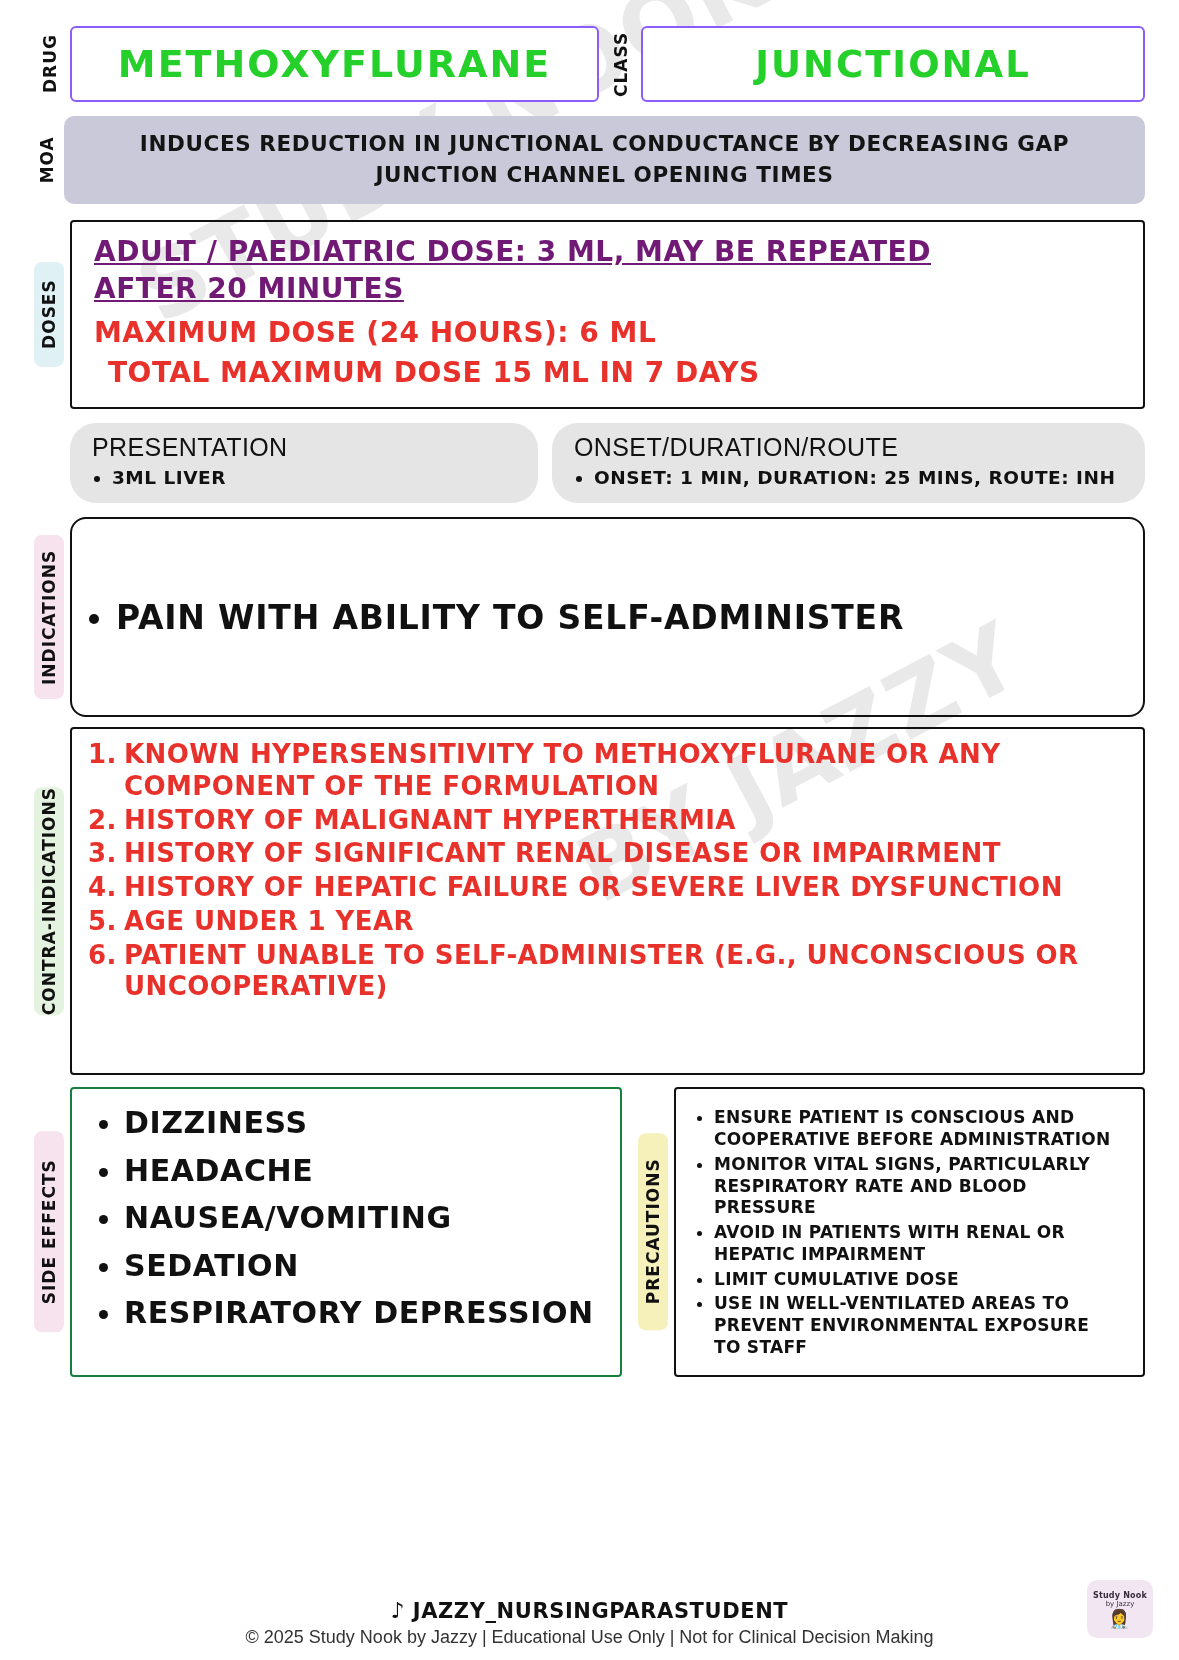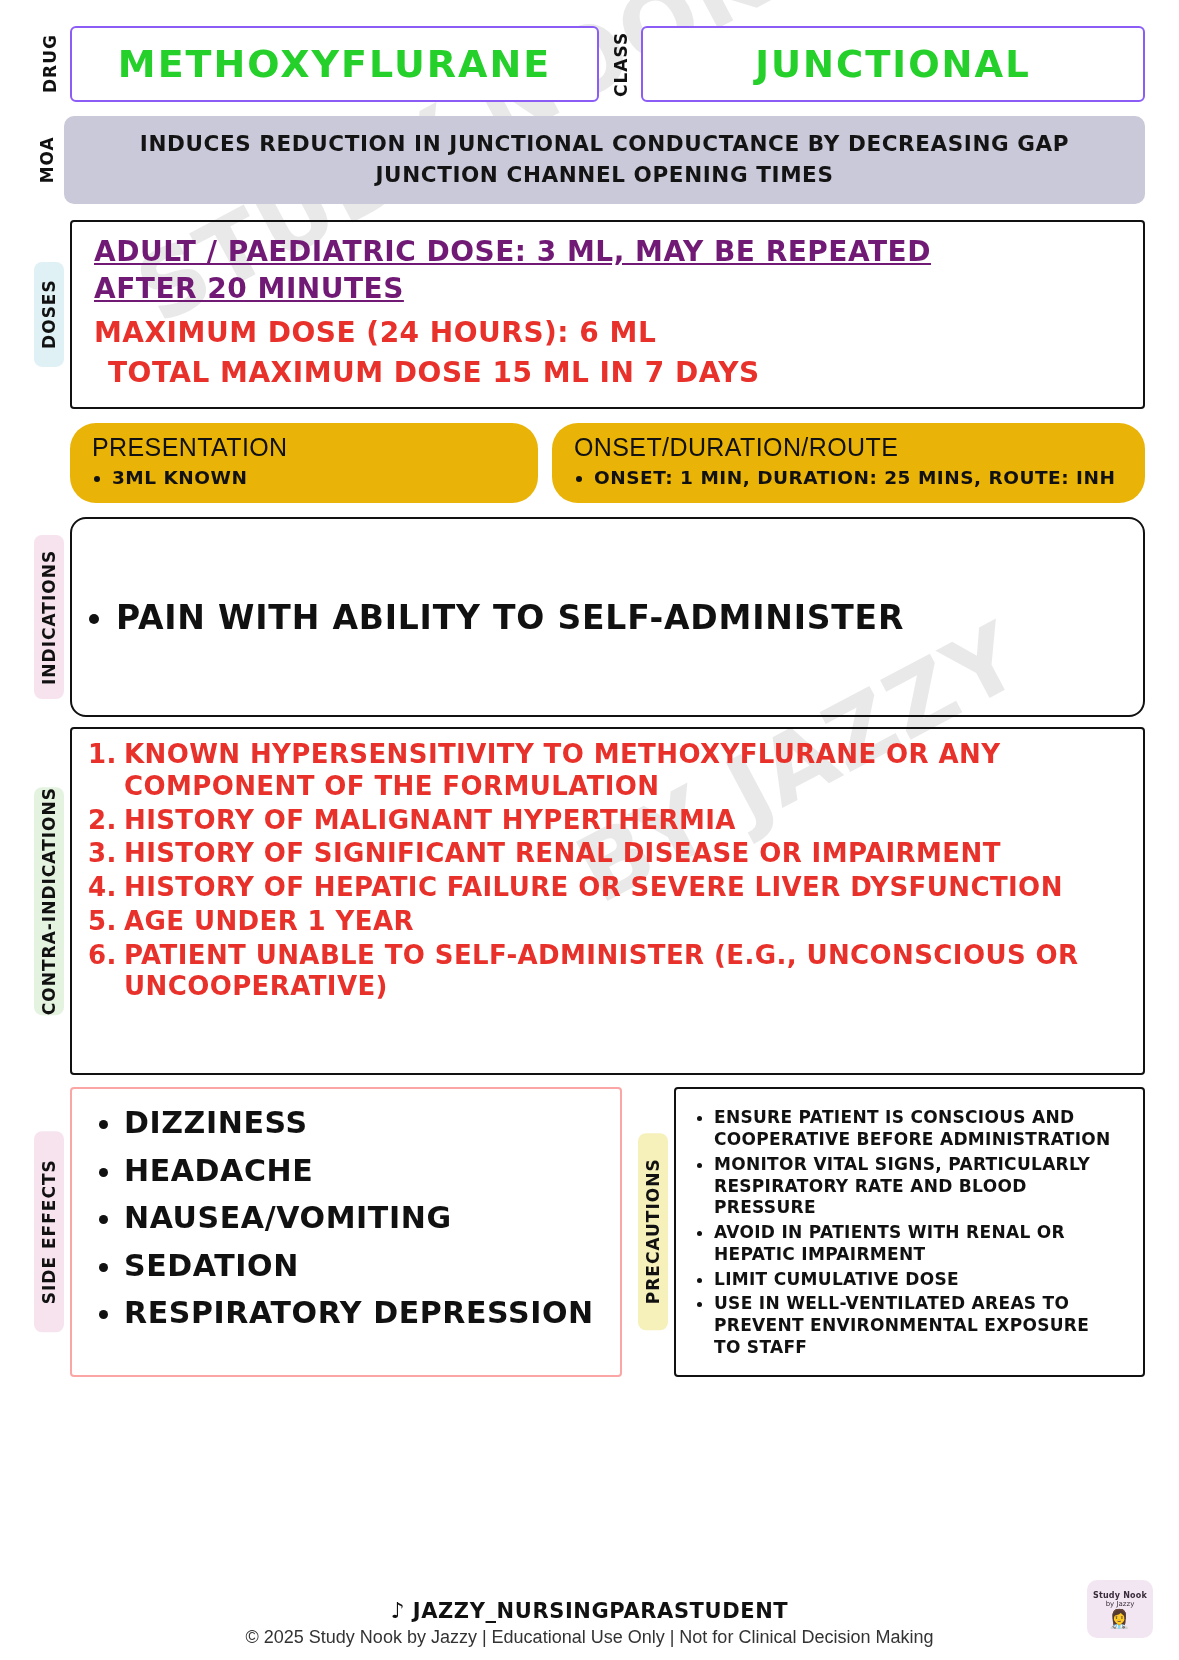--- a/index.html
+++ b/index.html
@@ -153,21 +153,21 @@
   
   .green-row {
     display: flex;
     gap: 14px;
     margin-top: 14px;
     position: relative;
     z-index: 10;
     padding-left: 36px;
   }
   .green-card {
-    background: #eab308;
+    background: #e5e5e5;
     border-radius: 26px;
     padding: 10px 20px 12px 22px;
     box-sizing: border-box;
   }
   .green-card.left { width: 468px; }
   .green-card.right { flex: 1; }
   .green-head {
     font-size: 25px;
     color: #111;
     font-family: "Liberation Sans", sans-serif;
@@ -257,21 +257,21 @@
     z-index: 10;
   }
   .tag-se {
     background: #f6e3ee;
     border-radius: 8px;
     width: 30px;
     margin: 44px 0;
   }
   .se-box {
     width: 552px;
-    border: 2px solid #fca5a5;
+    border: 2px solid #15803d;
     border-radius: 4px;
     margin-left: 6px;
     padding: 10px 10px 6px 10px;
     box-sizing: border-box;
   }
   .se-list { margin: 0; padding-left: 42px; }
   .se-list li {
     font-size: 30px;
     font-weight: 700;
     color: #111;
@@ -385,21 +385,21 @@
       <div class="dose-black">AFTER 20 MINUTES</div>
       <div class="dose-red">MAXIMUM DOSE (24 HOURS): 6 ML</div>
       <div class="dose-red indent">TOTAL MAXIMUM DOSE 15 ML IN 7 DAYS</div>
     </div>
   </div>
 
   <div class="green-row">
     <div class="green-card left">
       <div class="green-head">PRESENTATION</div>
       <ul class="green-list">
-        <li>3ML KNOWN</li>
+        <li>3ML LIVER</li>
       </ul>
     </div>
     <div class="green-card right">
       <div class="green-head">ONSET/DURATION/ROUTE</div>
       <ul class="green-list">
         <li>ONSET: 1 MIN, DURATION: 25 MINS, ROUTE: INH</li>
       </ul>
     </div>
   </div>
 

